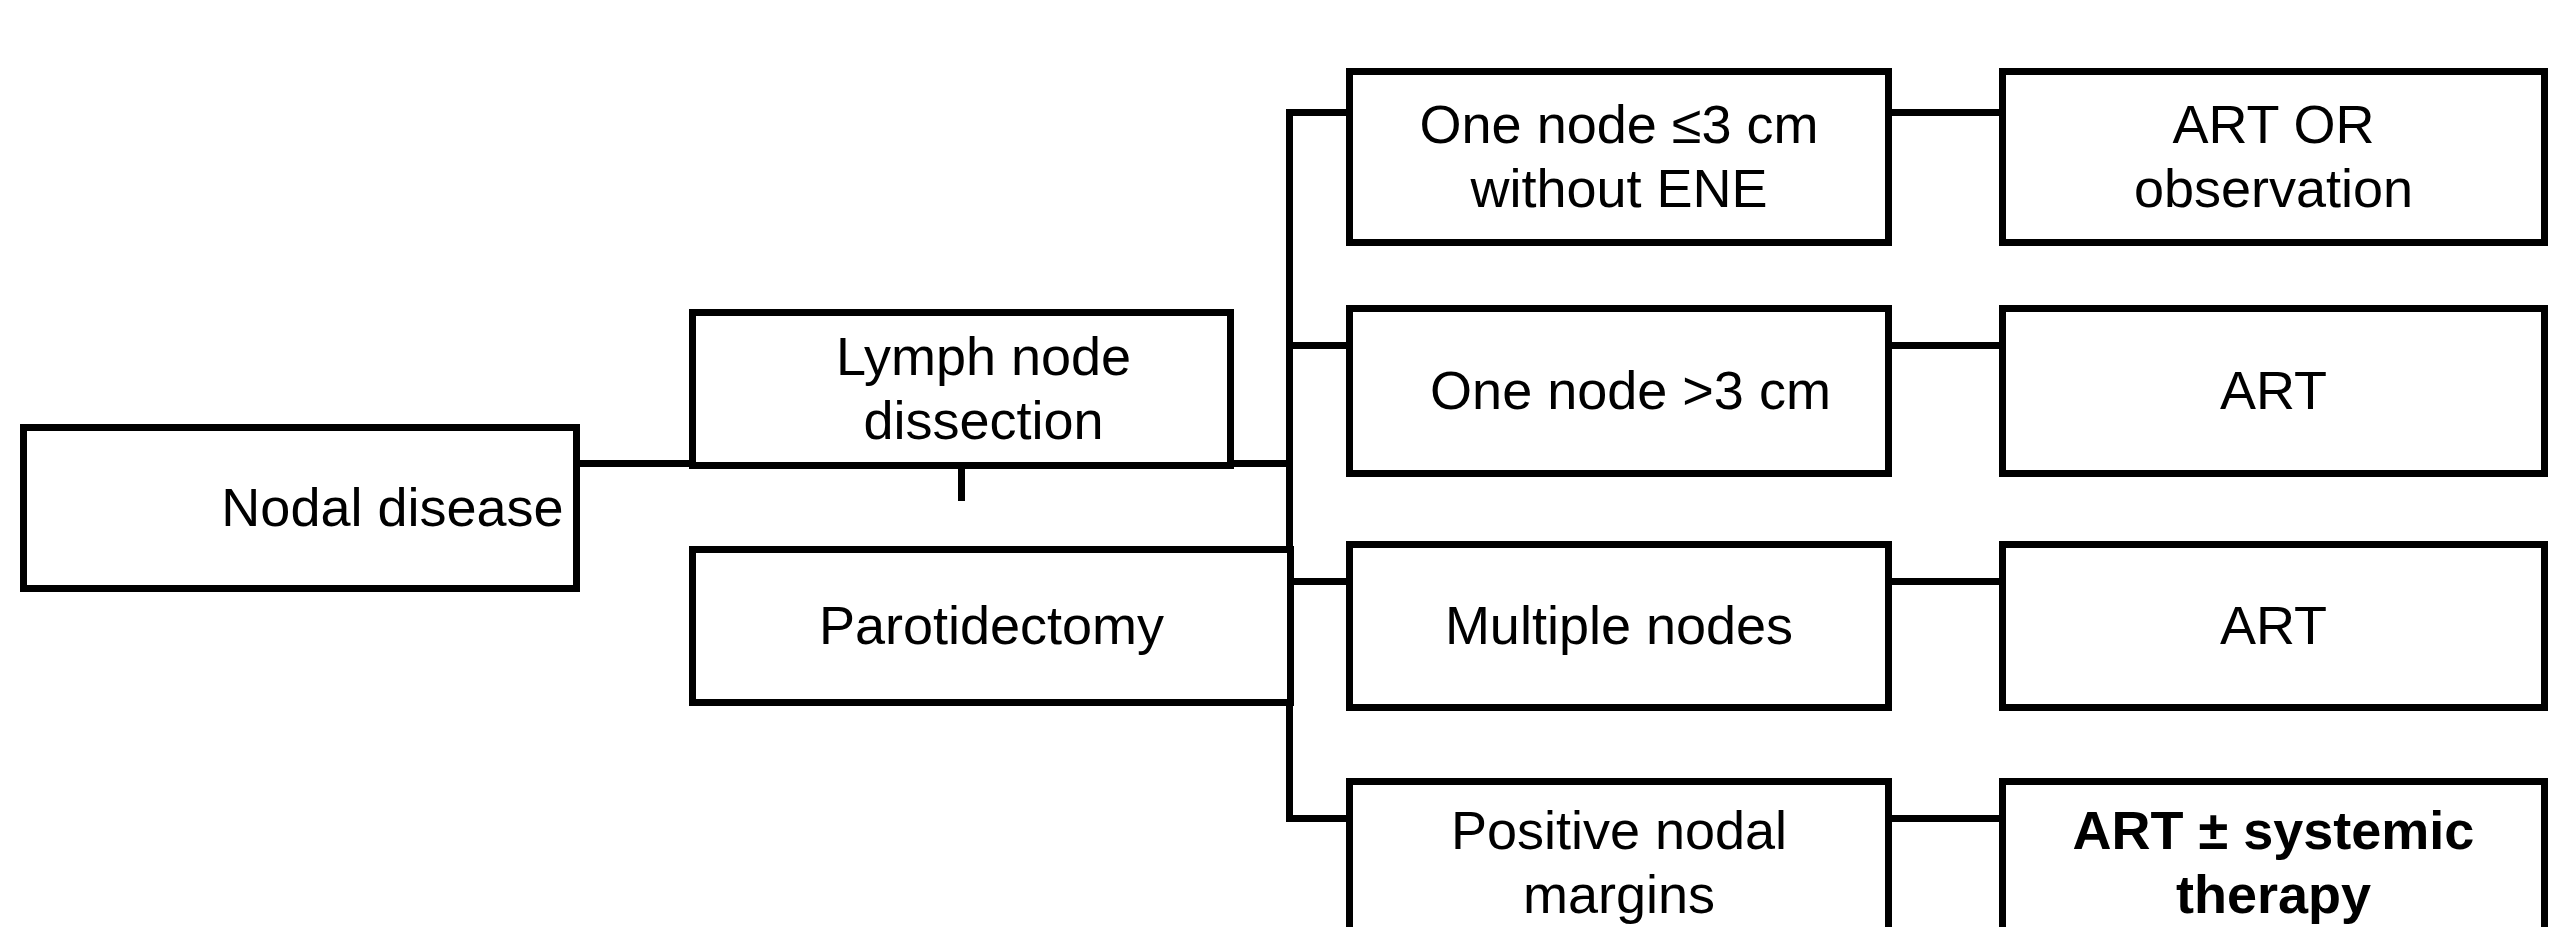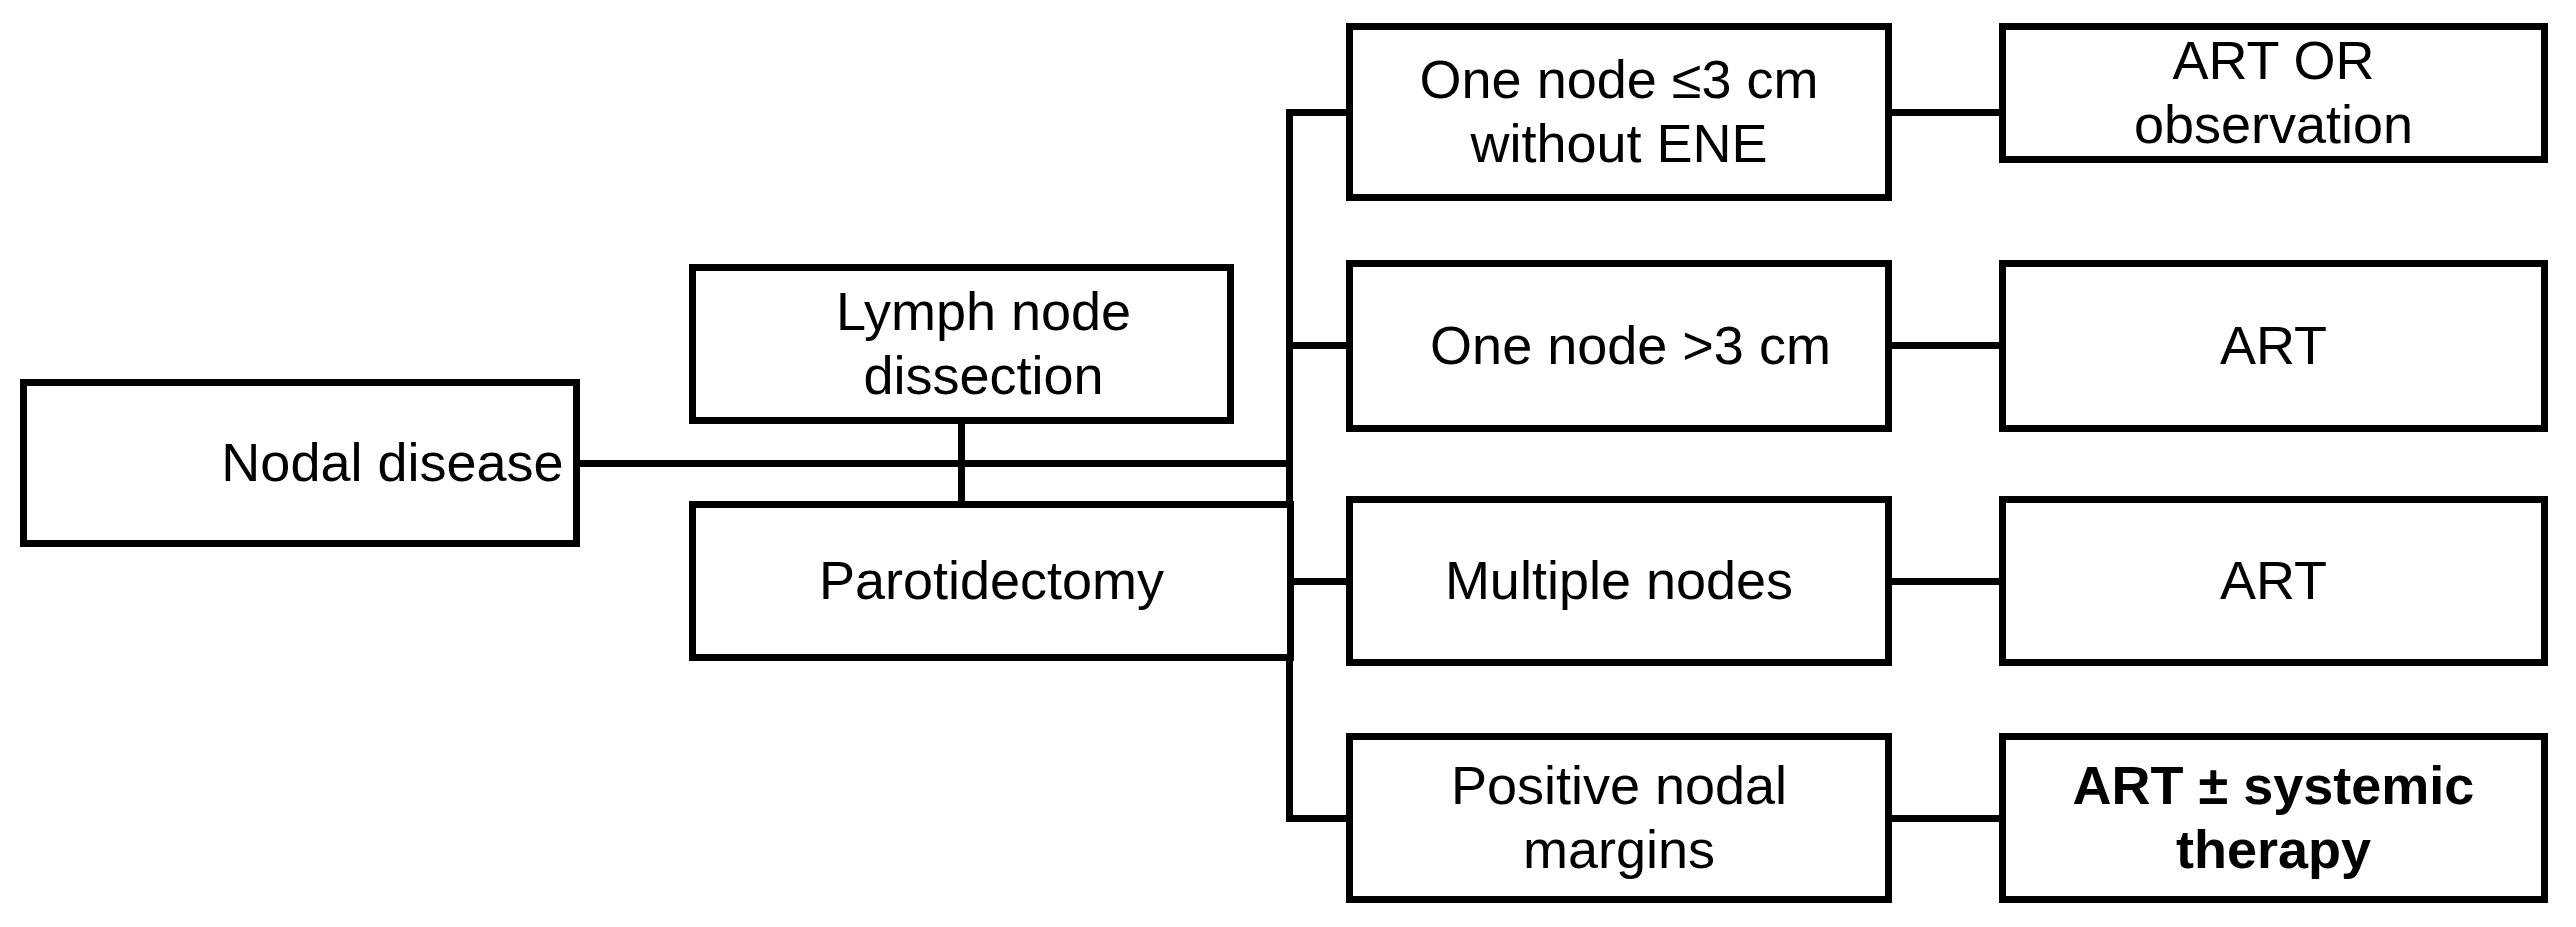--- a/index.html
+++ b/index.html
@@ -21,20 +21,21 @@
     box-sizing: border-box;
     border: 7.4px solid #000000;
     background: #ffffff;
     display: flex;
     align-items: center;
     justify-content: center;
     text-align: center;
     font-size: 54px;
     line-height: 1.18;
     z-index: 2;
+    margin-top: 45px;
   }
   .node .label {
     white-space: pre-line;
     padding: 0 9.8px;
   }
   .conn {
     position: absolute;
     background: #000000;
     z-index: 1;
   }
@@ -78,21 +79,21 @@
     <span class="label">One node &gt;3 cm</span>
   </div>
   <div class="node" style="left:1346px; top:496px; width:546px; height:170px;">
     <span class="label">Multiple nodes</span>
   </div>
   <div class="node" style="left:1346px; top:733px; width:546px; height:170px;">
     <span class="label">Positive nodal
 margins</span>
   </div>
 
-  <div class="node" style="left:1999px; top:23px; width:549px; height:140px;">
+  <div class="node" style="left:1999px; top:23px; width:549px; height:178px;">
     <span class="label">ART OR
 observation</span>
   </div>
   <div class="node" style="left:1999px; top:260px; width:549px; height:172px;">
     <span class="label">ART</span>
   </div>
   <div class="node" style="left:1999px; top:496px; width:549px; height:170px;">
     <span class="label">ART</span>
   </div>
   <div class="node" style="left:1999px; top:733px; width:549px; height:170px;font-weight:bold;">

